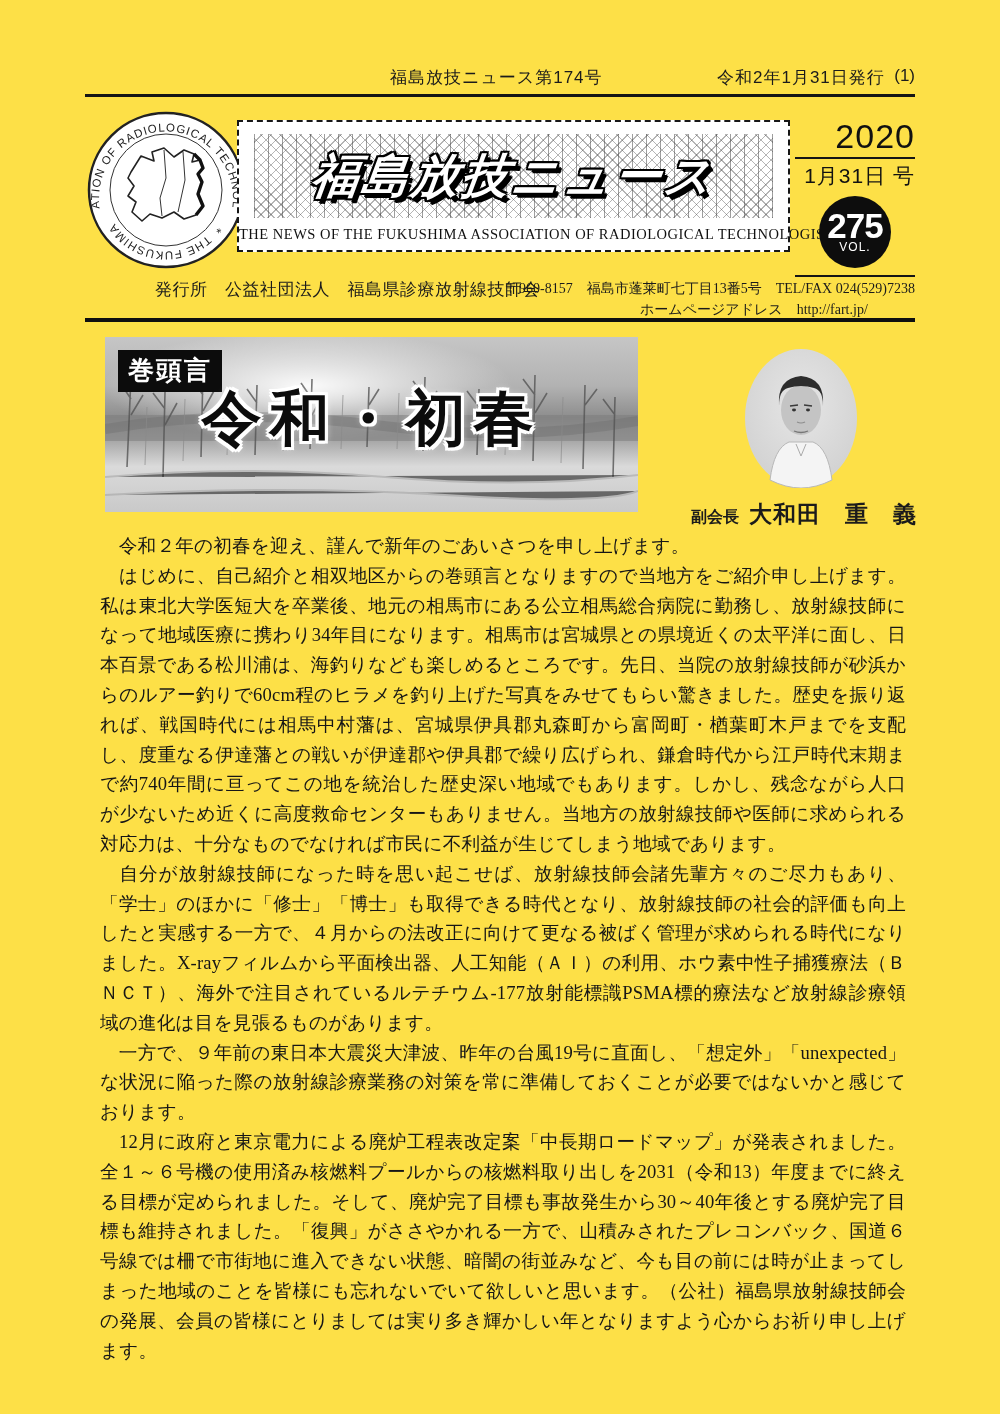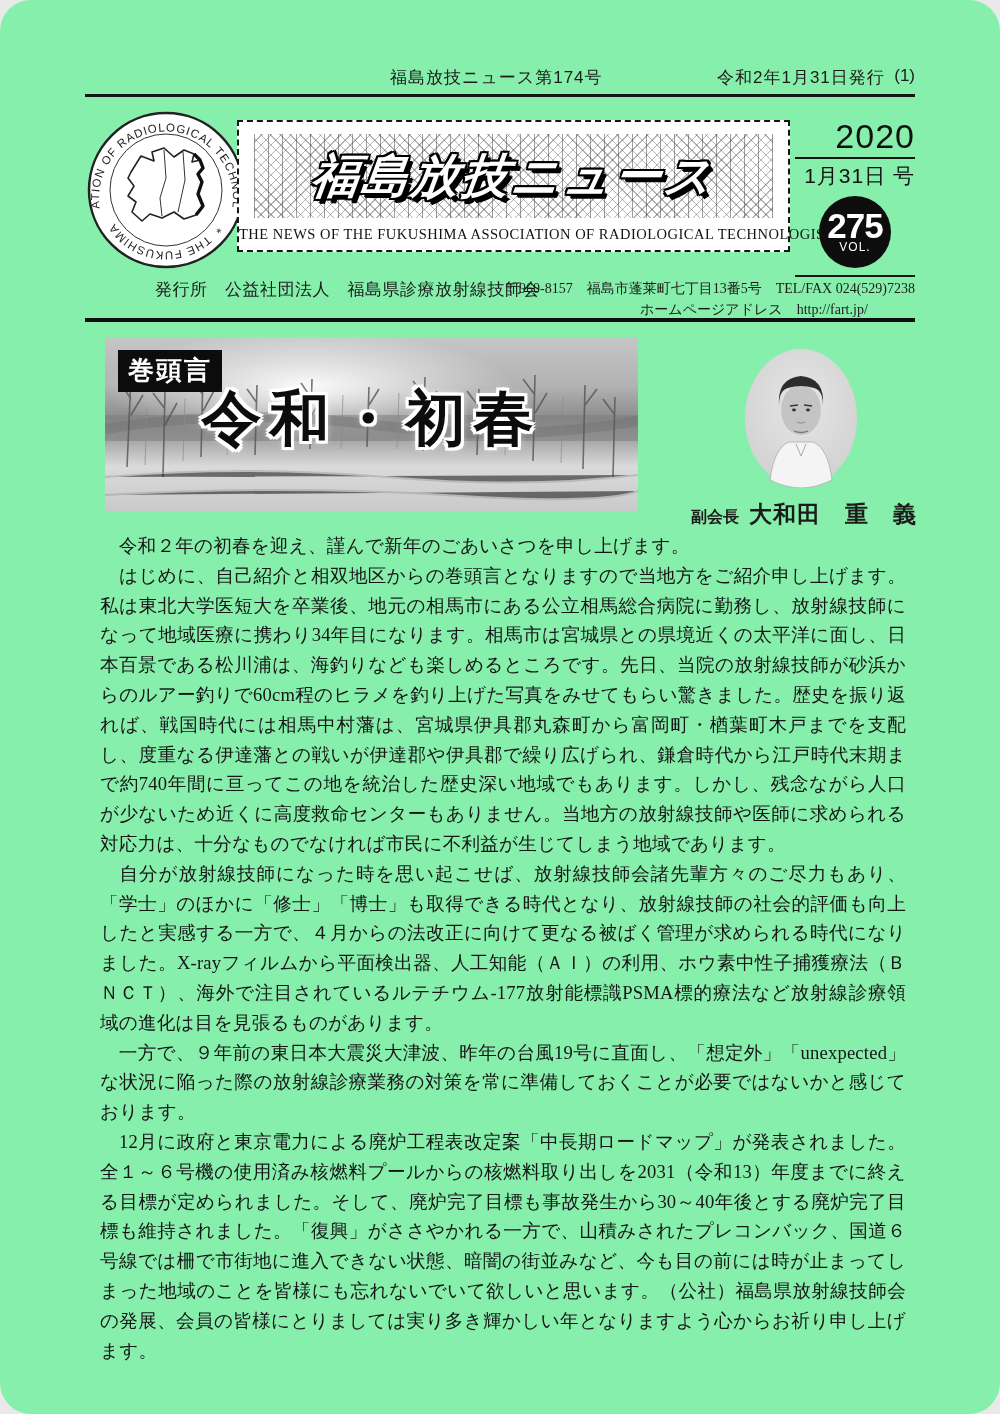--- a/index.html
+++ b/index.html
@@ -1,21 +1,20 @@
 <!DOCTYPE html>
 <html><head>
 <meta charset="utf-8">
 <style>
   * { margin:0; padding:0; box-sizing:border-box; }
   html,body { background:#e9e9e9; }
   .page {
     position:relative; width:1000px; height:1414px; margin:0 auto;
-    background:#86efac; overflow:hidden; color:#1b1b1b;
+    background:#fde047; overflow:hidden; color:#1b1b1b;
     font-family:"Liberation Serif","DejaVu Serif",serif;
-    border-radius:31px;
   }
 
   
   .running-head { position:absolute; top:66px; left:85px; width:830px; height:24px;
     font-family:"Liberation Sans","DejaVu Sans",sans-serif; font-size:17px; color:#1b1b1b; }
   .rh-issue   { position:absolute; left:305px; top:0; letter-spacing:1px; }
   .rh-publish { position:absolute; left:632px; top:0; letter-spacing:1px; }
   .rh-pageno  { position:absolute; right:0;  top:0; }
   .head-rule { position:absolute; top:94px; left:85px; width:830px; height:3px; background:#151515; }
 

